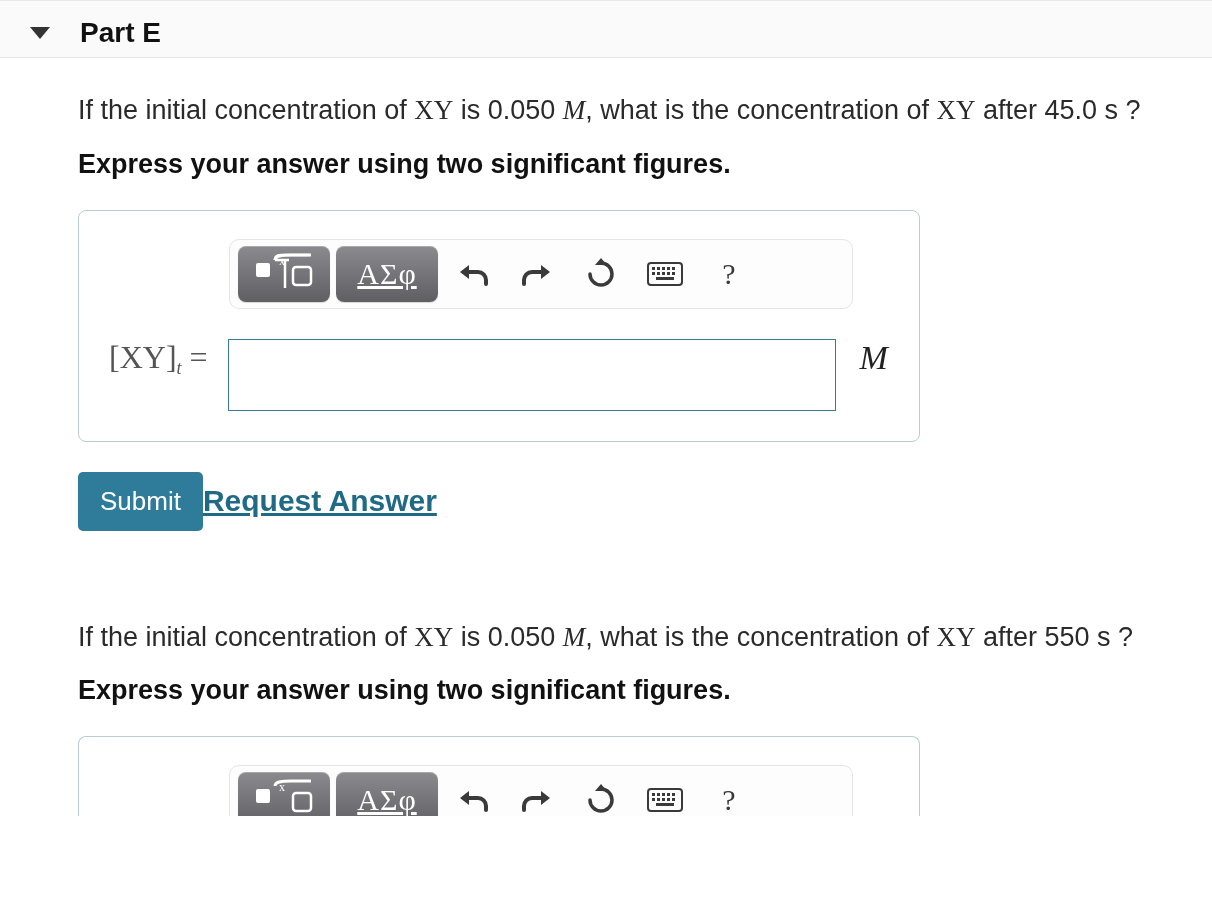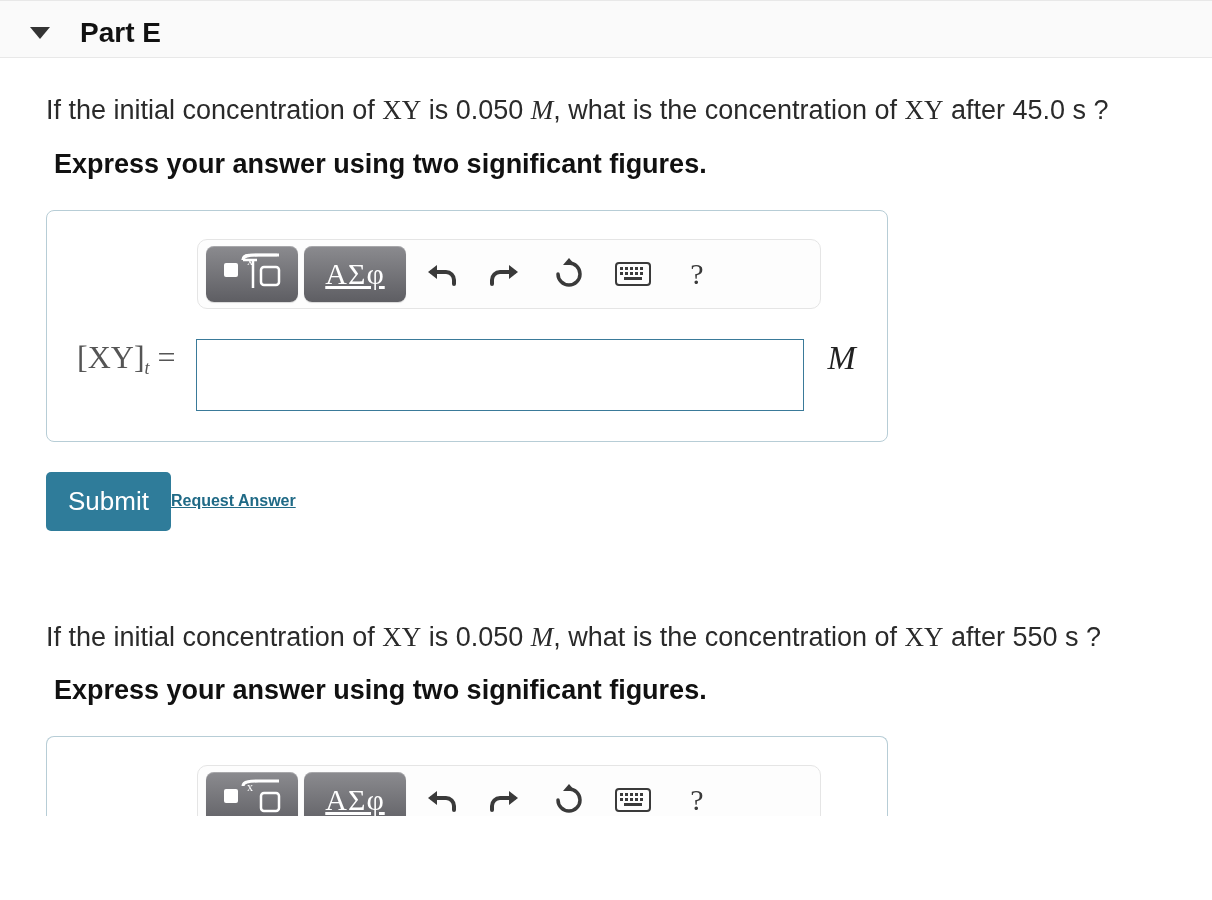--- a/index.html
+++ b/index.html
@@ -28,33 +28,33 @@
     border-right: 10px solid transparent;
     border-top: 12px solid #333;
     margin-right: 30px;
   }
   .part-header .title {
     font-weight: 700;
     font-size: 28px;
     color: #111;
   }
   .content {
-    padding: 22px 30px 30px 46px;
+    padding: 22px 30px 30px 78px;
   }
   .prompt {
     font-size: 27px;
     color: #2a2a2a;
     line-height: 1.5;
     margin: 10px 0 18px 0;
   }
   .instr {
     font-size: 27px;
     font-weight: 700;
     color: #111;
-    margin: 0 0 30px 8px;
+    margin: 0 0 30px 0;
   }
   .serif { font-family: "Times New Roman", serif; }
   .xy { font-style: normal; }
   .ital { font-style: italic; }
 
   .answer-box {
     border: 1px solid #b7cdd6;
     border-radius: 8px;
     width: 842px;
     background: #fff;
@@ -136,21 +136,21 @@
     color: #fff;
     font-size: 26px;
     border: none;
     border-radius: 5px;
     padding: 14px 22px;
     cursor: pointer;
   }
   .request-link {
     color: #206a86;
     font-weight: 700;
-    font-size: 16px;
+    font-size: 30px;
     text-decoration: underline;
     cursor: pointer;
   }
   .spacer { height: 24px; }
 
   
   .ico-templates svg { width: 62px; height: 38px; }
 </style>
 </head>
 <body>

